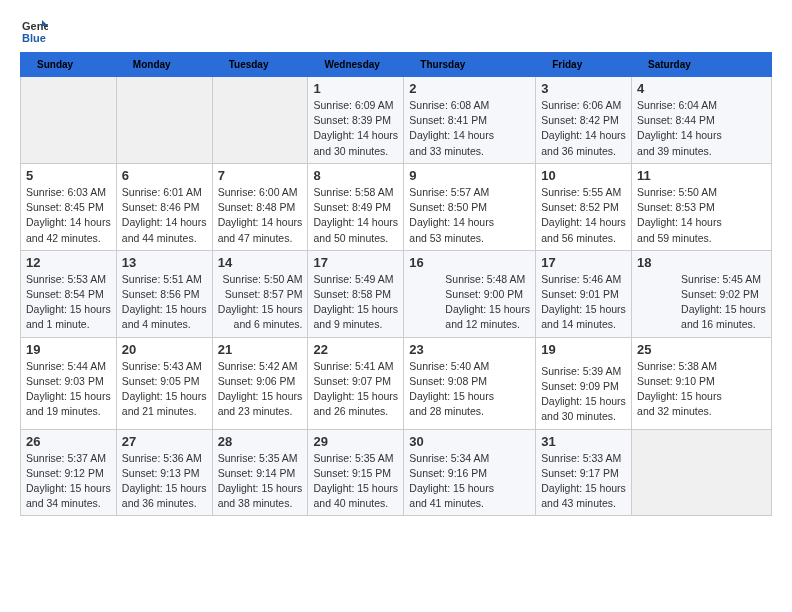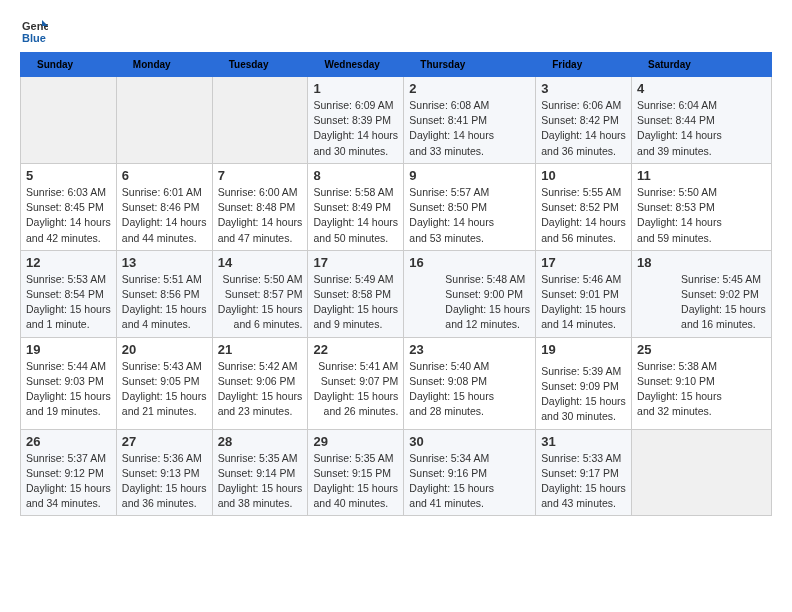--- a/index.html
+++ b/index.html
@@ -263,21 +263,21 @@
         </td>
         <td>
           <div class="day-num">21</div>
           <div class="day-info" style="white-space: pre-line;">Sunrise: 5:42 AM
 Sunset: 9:06 PM
 Daylight: 15 hours
 and 23 minutes.</div>
         </td>
         <td>
           <div class="day-num">22</div>
-          <div class="day-info" style="white-space: pre-line; text-align: right;">Sunrise: 5:41 AM
+          <div class="day-info" style="white-space: pre-line;">Sunrise: 5:41 AM
 Sunset: 9:07 PM
 Daylight: 15 hours
 and 26 minutes.</div>
         </td>
         <td>
           <div class="day-num">23</div>
           <div class="day-info" style="white-space: pre-line;">Sunrise: 5:40 AM
 Sunset: 9:08 PM
 Daylight: 15 hours
 and 28 minutes.</div>

